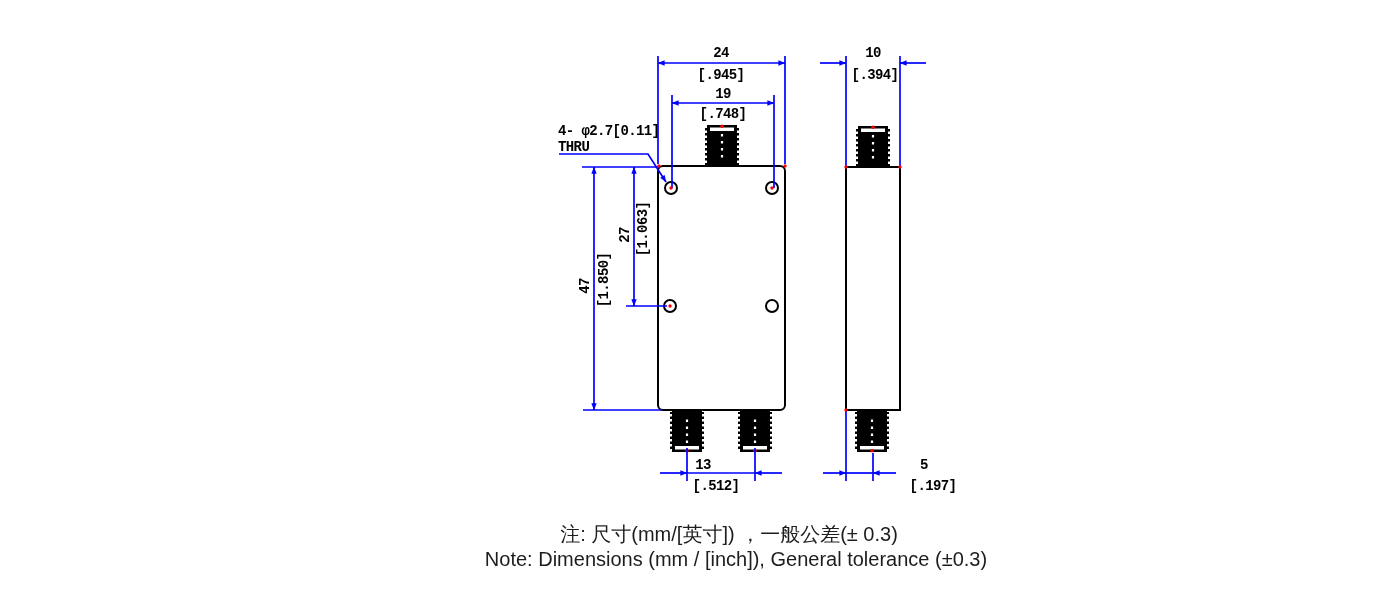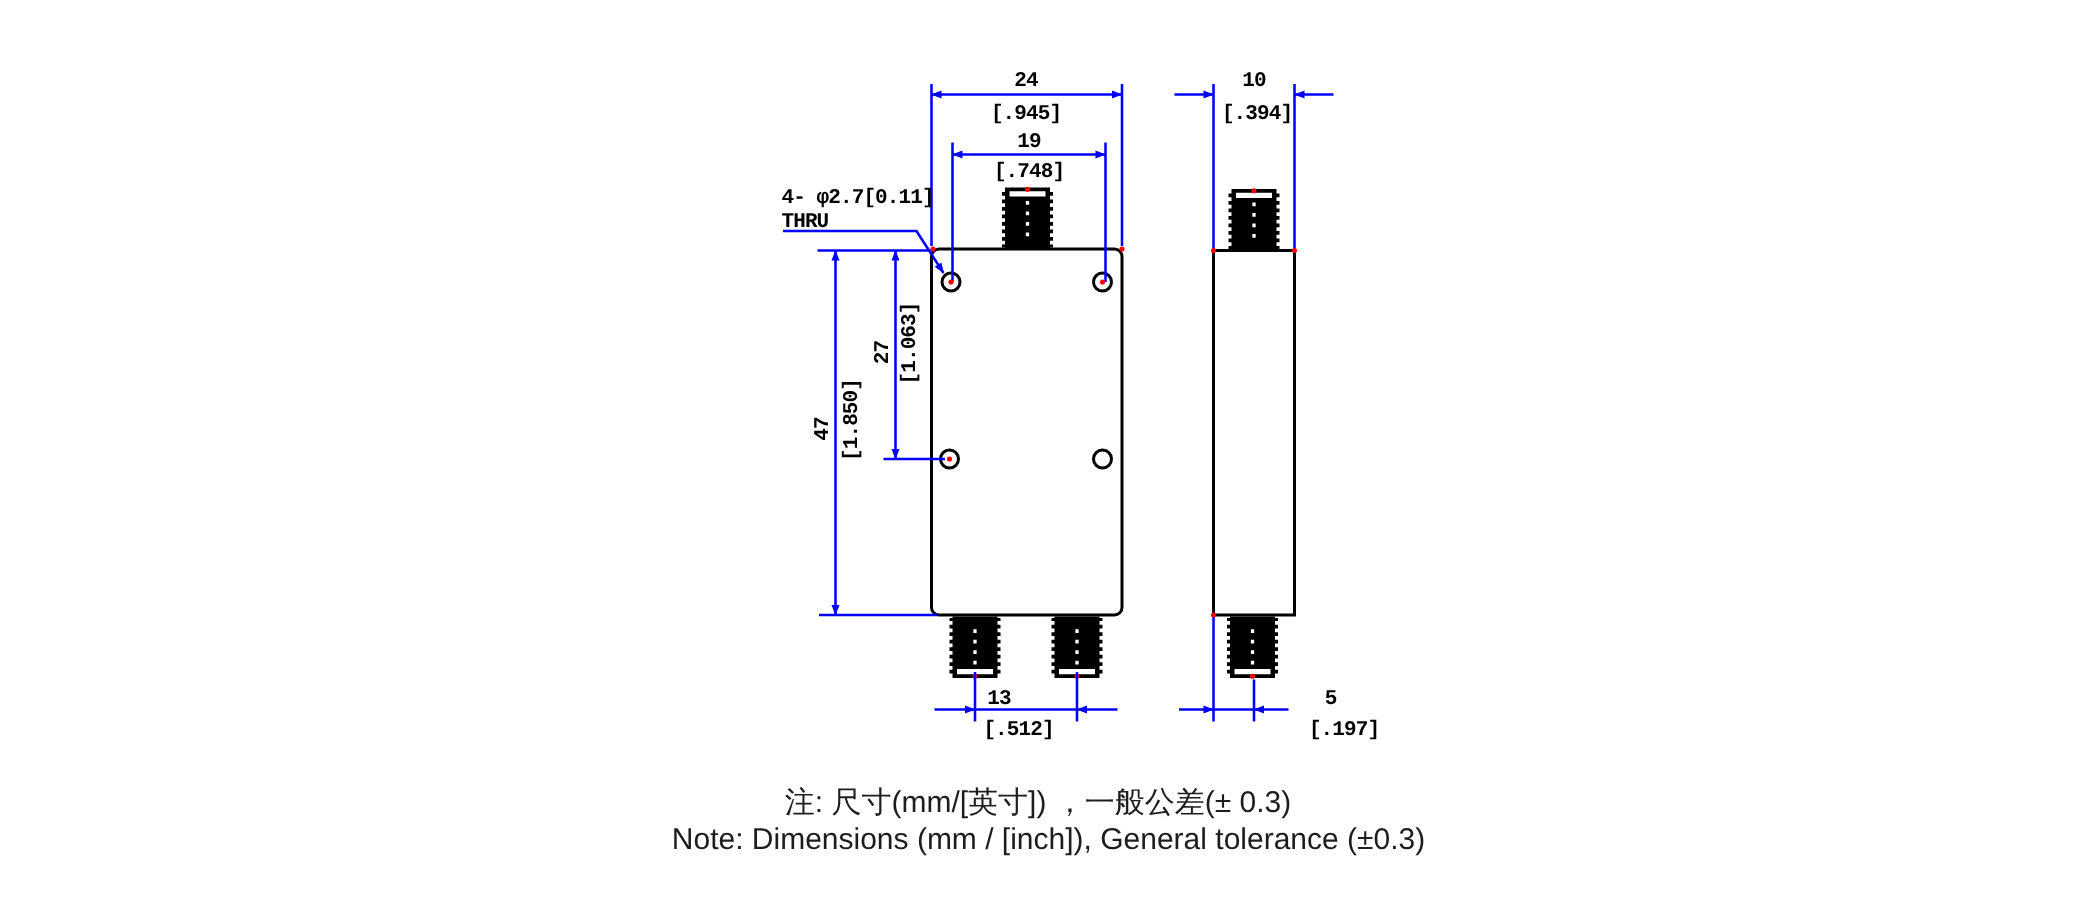--- a/index.html
+++ b/index.html
@@ -4,21 +4,21 @@
 <title>Engineering Drawing</title>
 <style>
   :root{
     --dim:#0000ff;
     --line:#000000;
     --vertex:#ff0000;
     --note:#1d1d1f;
     --bg:#ffffff;
   }
   html,body{margin:0;padding:0;background:var(--bg);}
-  .canvas{width:1124px;height:600px;background:var(--bg);overflow:hidden;}
+  .canvas{width:1124px;height:600px;background:var(--bg);overflow:hidden;padding-left:37px;}
   svg{display:block;}
 
   
   .edge{fill:#ffffff;stroke:var(--line);stroke-width:2;}
   .hole{fill:#ffffff;stroke:var(--line);stroke-width:2;}
   .connbody{fill:var(--line);stroke:none;}
   .thread{stroke:var(--line);stroke-width:3;stroke-dasharray:2.5 2.5;fill:none;}
   .pin{stroke:#ffffff;stroke-width:2.2;stroke-dasharray:2.5 4.5;fill:none;}
   .cap{fill:#ffffff;stroke:none;}
   .vertex{fill:var(--vertex);stroke:none;}

